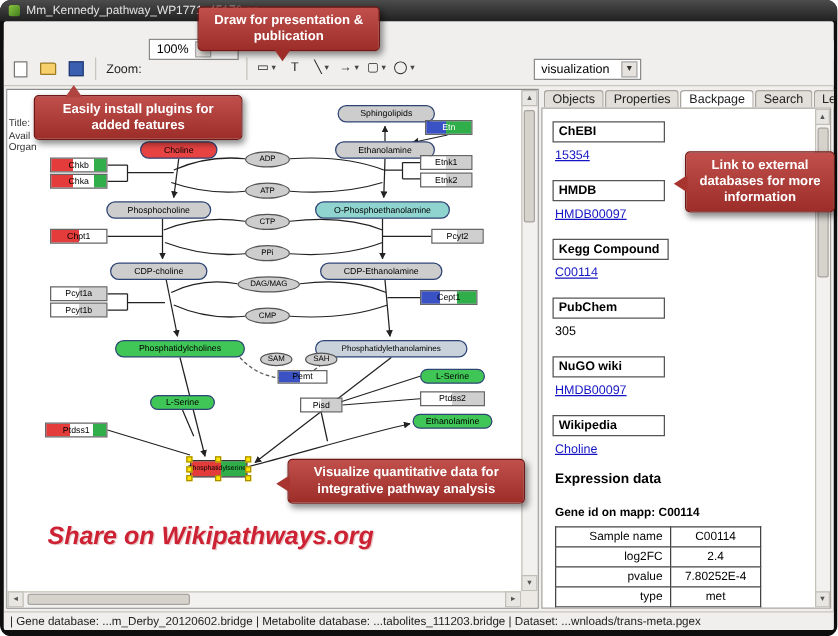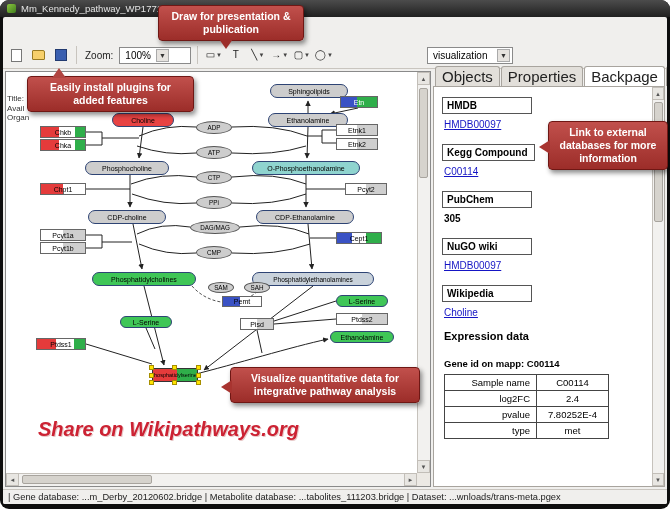--- a/index.html
+++ b/index.html
@@ -43,28 +43,28 @@
   .sb { position:absolute; background:#f2f1ef; }
   .sb-v { top:0; right:0; bottom:13px; width:13px; border-left:1px solid #c6c2bc; }
   .sb-h { left:0; right:13px; bottom:0; height:13px; border-top:1px solid #c6c2bc; }
   .sb-btn { position:absolute; width:13px; height:13px; display:flex; align-items:center; justify-content:center;
             font-size:6px; color:#555; background:#e8e6e2; border:1px solid #c2beb8; }
   .sb-thumb { position:absolute; background:#d6d3cd; border:1px solid #a8a49e; border-radius:2px; }
   .corner { position:absolute; right:0; bottom:0; width:13px; height:13px; background:#ece9e4; }
   
   .sidebar { position:absolute; left:430px; top:54px; width:232px; height:416px; background:#f0efed; }
   .tabs { position:absolute; left:0; top:0; right:0; height:15px; display:flex; align-items:flex-end; padding-left:2px; gap:1px; }
-  .tab { font-size:15px; color:#222; background:#e2dfda; border:1px solid #a8a49e; border-bottom:none;
+  .tab { font-size:10px; color:#222; background:#e2dfda; border:1px solid #a8a49e; border-bottom:none;
          border-radius:3px 3px 0 0; padding:1px 6px;text-align:center; }
   .tab.active { background:#fff; position:relative; top:1px; padding-bottom:2px; }
   .sb-content { position:absolute; left:0; top:15px; right:0; bottom:0; background:#fff; border:1px solid #a8a49e; padding:8px 18px 4px 8px; overflow:hidden; }
   .db-header { display:inline-block; border:1px solid #555; background:#fff; min-width:90px; padding:2px 6px 2px 4px;
                font-size:10px; font-weight:bold; color:#000; }
   .db-link { display:block; font-size:10px; color:#1515c4; text-decoration:underline; margin:5px 0 12px 2px; }
-  .db-link.plain { color:#000; text-decoration:none;font-weight:bold; }
+  .db-link.plain { color:#000; text-decoration:none; }
   .expr-title { font-size:11px; font-weight:bold; margin:4px 0 0 2px; }
   .geneid { font-size:9.5px; font-weight:bold; margin:16px 0 5px 2px; }
   table.expr { border-collapse:collapse; margin-left:2px; }
   table.expr td { border:1px solid #444; font-size:9.5px; padding:2px 6px;text-align:right; }
   table.expr td:first-child { width:92px; }
   table.expr td:last-child { width:72px; text-align:center; }
   .side-scroll { position:absolute; right:1px; top:16px; bottom:1px; width:12px; background:#f2f1ef; border-left:1px solid #c6c2bc; }
   
   .callout { position:absolute; z-index:20; background:linear-gradient(#c1504c,#9c2d29); border:1px solid #6f1714; border-radius:4px;
              color:#fff; font-weight:bold; font-size:10.5px; text-align:center; padding:4px 6px; line-height:1.25;
@@ -102,21 +102,21 @@
           <div class="icon-page"></div>
         </div>
       <div class="tbtn">
           <div class="icon-folder"></div>
         </div>
       <div class="tbtn">
           <div class="icon-save"></div>
         </div>
       <div class="sep"></div>
       <span class="zoom-label">Zoom:</span>
-      <div class="combo" style="width:72px; margin-bottom:0;align-items:center;">
+      <div class="combo" style="width:72px; margin-bottom:16px;align-items:center;">
         <span>100%</span>
         <span class="chev">▼</span>
       </div>
       <div class="sep"></div>
       <div class="tbtn">
           <span class="toolglyph">▭</span>
           <span class="tiny-chev">▼</span>
         </div>
       <div class="tbtn">
           <span class="toolglyph">T</span>
@@ -305,20 +305,24 @@
     <div class="sidebar">
       <div class="tabs">
         <span class="tab">Objects</span>
         <span class="tab">Properties</span>
         <span class="tab active">Backpage</span>
         <span class="tab">Search</span>
         <span class="tab">Legend</span>
       </div>
       <div class="sb-content">
         <div>
+          <span class="db-header">ChEBI</span>
+          <a class="db-link" href="#">15354</a>
+        </div>
+        <div>
           <span class="db-header">HMDB</span>
           <a class="db-link" href="#">HMDB00097</a>
         </div>
         <div>
           <span class="db-header">Kegg Compound</span>
           <a class="db-link" href="#">C00114</a>
         </div>
         <div>
           <span class="db-header">PubChem</span>
           <span class="db-link plain">305</span>

